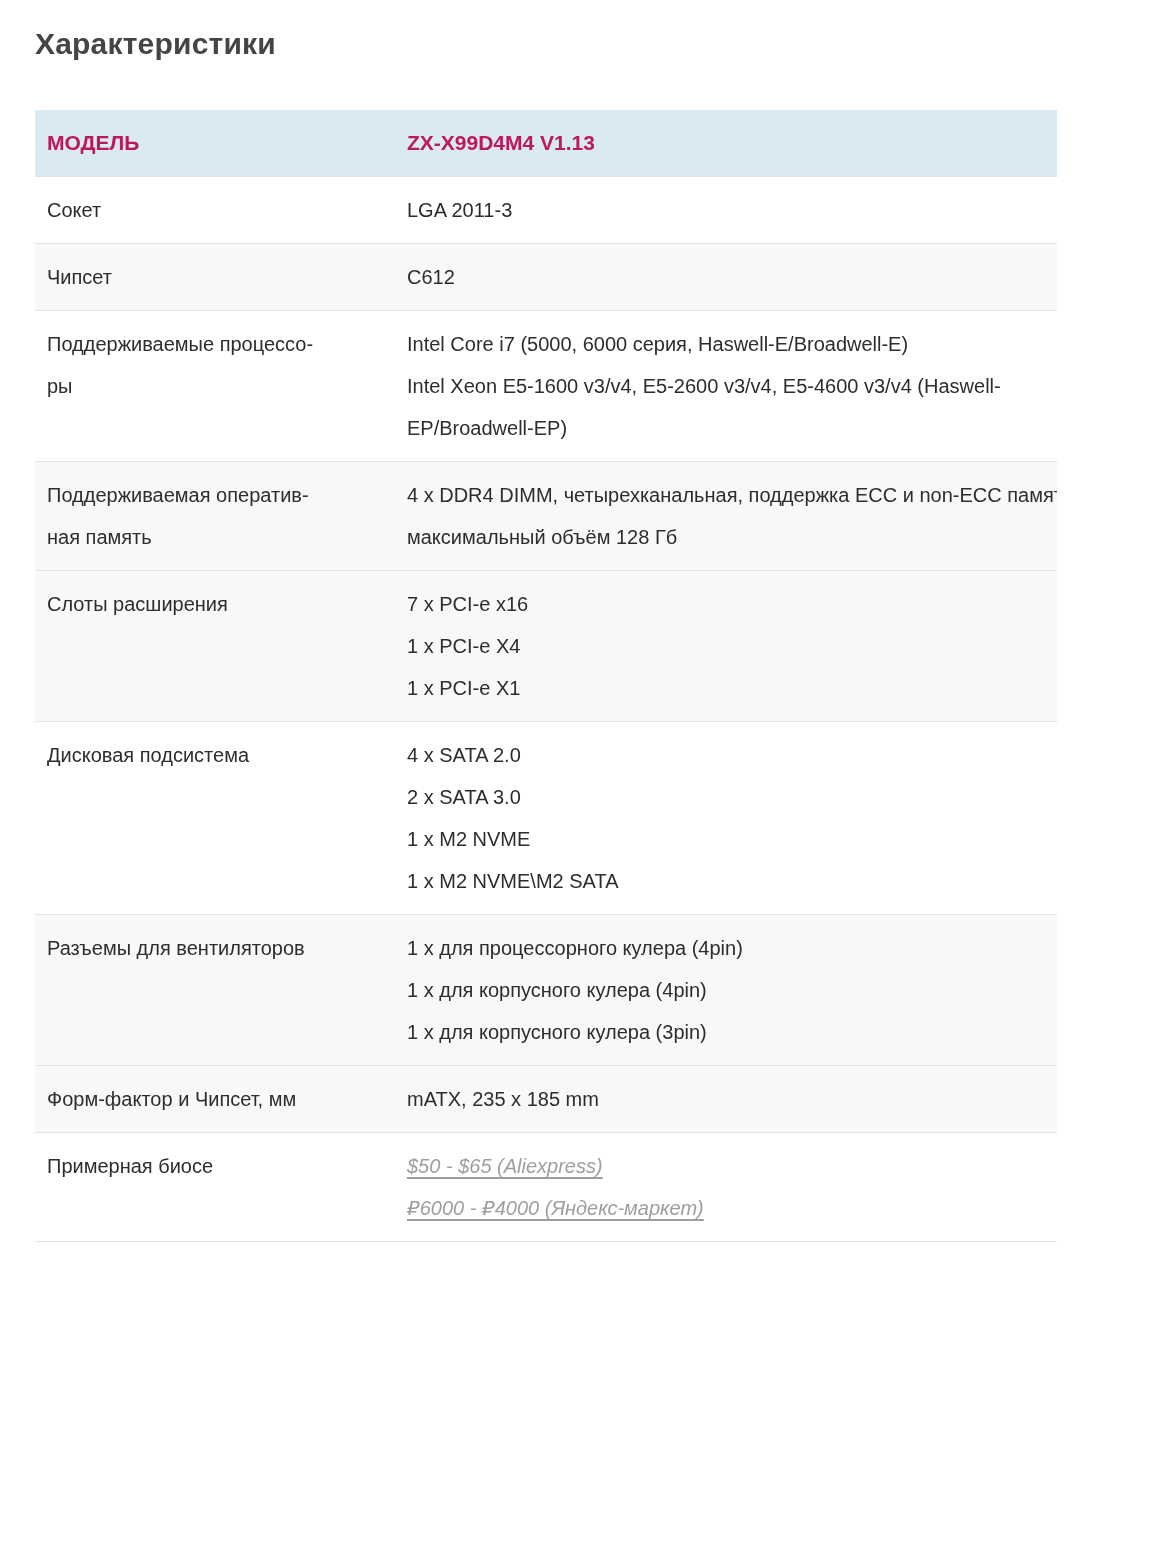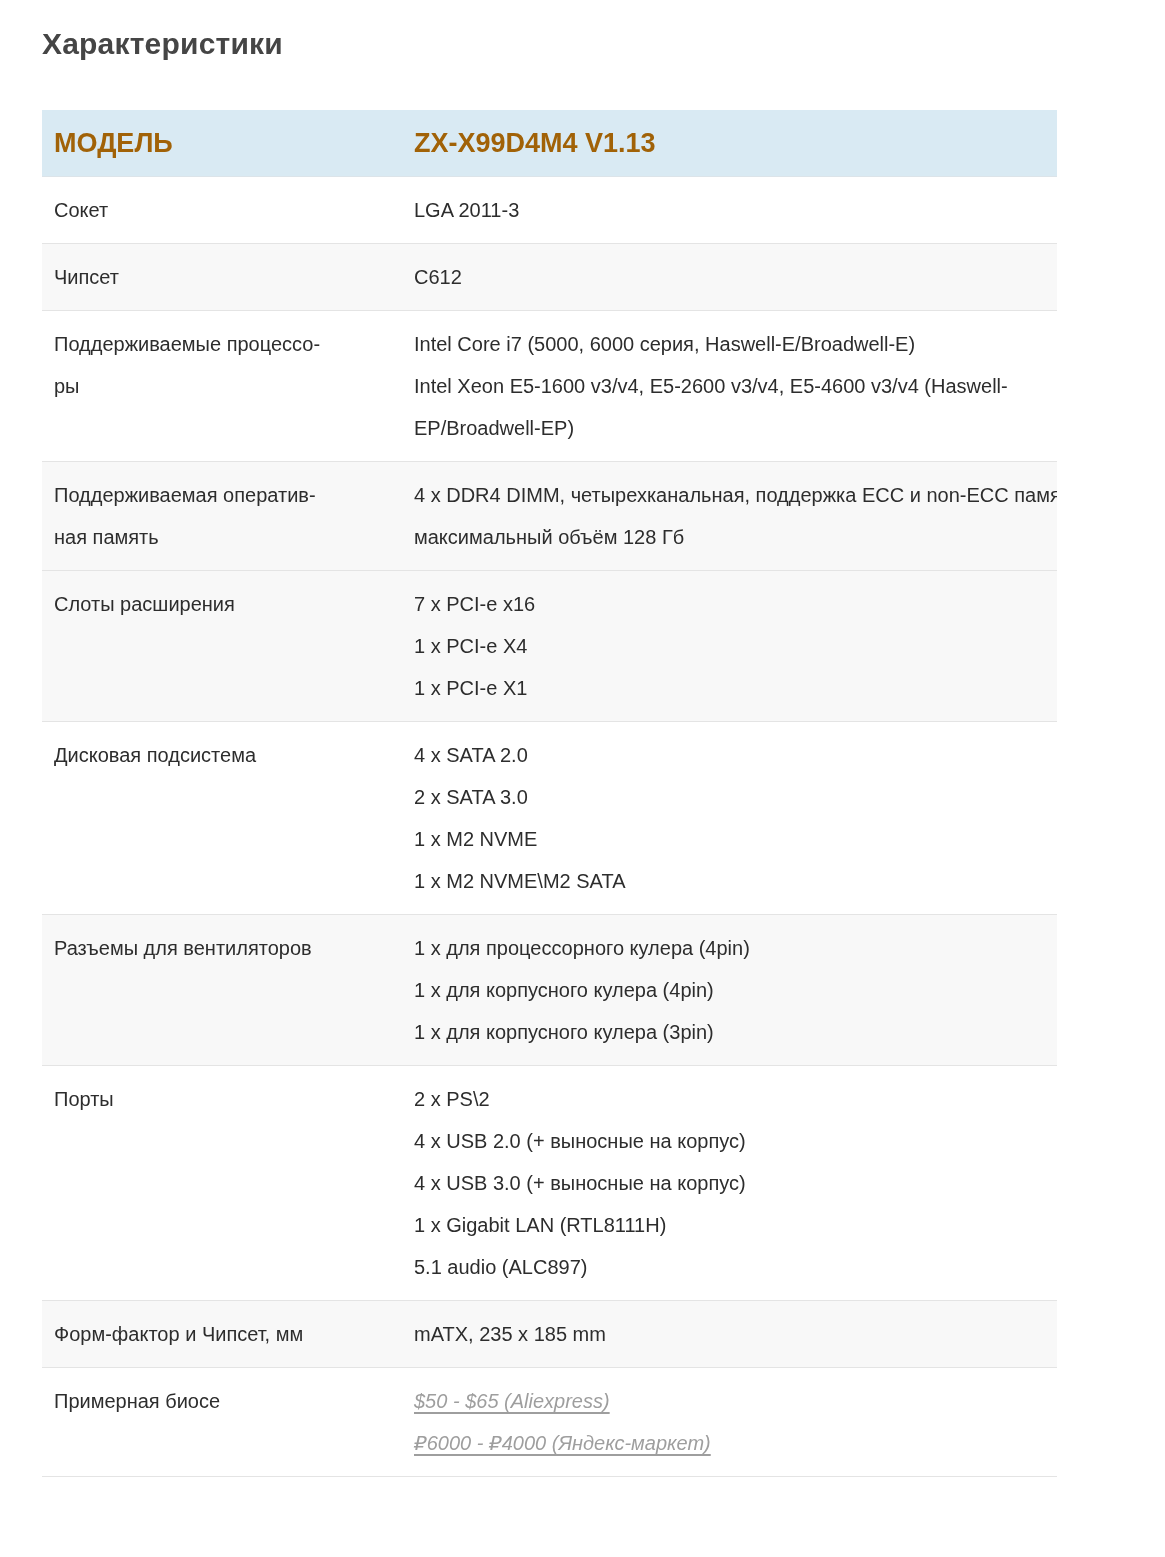--- a/index.html
+++ b/index.html
@@ -15,21 +15,20 @@
   html,body{margin:0;padding:0;background:#ffffff;}
   body{
     width:1165px;
     font-family:"Liberation Sans","DejaVu Sans",sans-serif;
     color:var(--text);
   }
   .page{
     width:1057px;
     height:1557px;
     overflow:hidden;
-    padding-left:7px;
   }
   .title{
     margin:26px 0 0 35px;
     font-size:30px;
     line-height:36px;
     font-weight:bold;
     color:var(--title);
     letter-spacing:.2px;
   }
   table.specs{
@@ -53,22 +52,22 @@
     white-space:pre-line;
   }
   td.value{
     padding:12px 28px 12px 0;
     margin-top:32px;
   }
   td.value .line{min-height:42px;}
   tr.header-row td{
     background:var(--header-bg);
     font-weight:bold;
-    font-size:27px;
-    color:#a16207;
+    font-size:21px;
+    color:#be185d;
     border-bottom:1px solid var(--header-border);
   }
   tr.alt td{background:var(--alt-row-bg);}
   a.price-link{
     color:var(--link);
     text-decoration:underline;
     text-decoration-color:var(--link);
     text-underline-offset:4px;
     cursor:pointer;
     font-style:italic;
@@ -135,30 +134,20 @@
           </td>
         </tr>
         <tr class="alt">
           <td class="label">Разъемы для вентиляторов</td>
           <td class="value">
             <div class="line">1 x для процессорного кулера (4pin)</div>
             <div class="line">1 x для корпусного кулера (4pin)</div>
             <div class="line">1 x для корпусного кулера (3pin)</div>
           </td>
         </tr>
-        <tr>
-          <td class="label">Порты</td>
-          <td class="value">
-            <div class="line">2 x PS\2</div>
-            <div class="line">4 x USB 2.0 (+ выносные на корпус)</div>
-            <div class="line">4 x USB 3.0 (+ выносные на корпус)</div>
-            <div class="line">1 x Gigabit LAN (RTL8111H)</div>
-            <div class="line">5.1 audio (ALC897)</div>
-          </td>
-        </tr>
         <tr class="alt">
           <td class="label">Форм-фактор и Чипсет, мм</td>
           <td class="value">
             <div class="line">mATX, 235 x 185 mm</div>
           </td>
         </tr>
         <tr>
           <td class="label">Примерная биосе</td>
           <td class="value">
             <div class="line"><a href="#" class="price-link">$50 - $65 (Aliexpress)</a></div>

